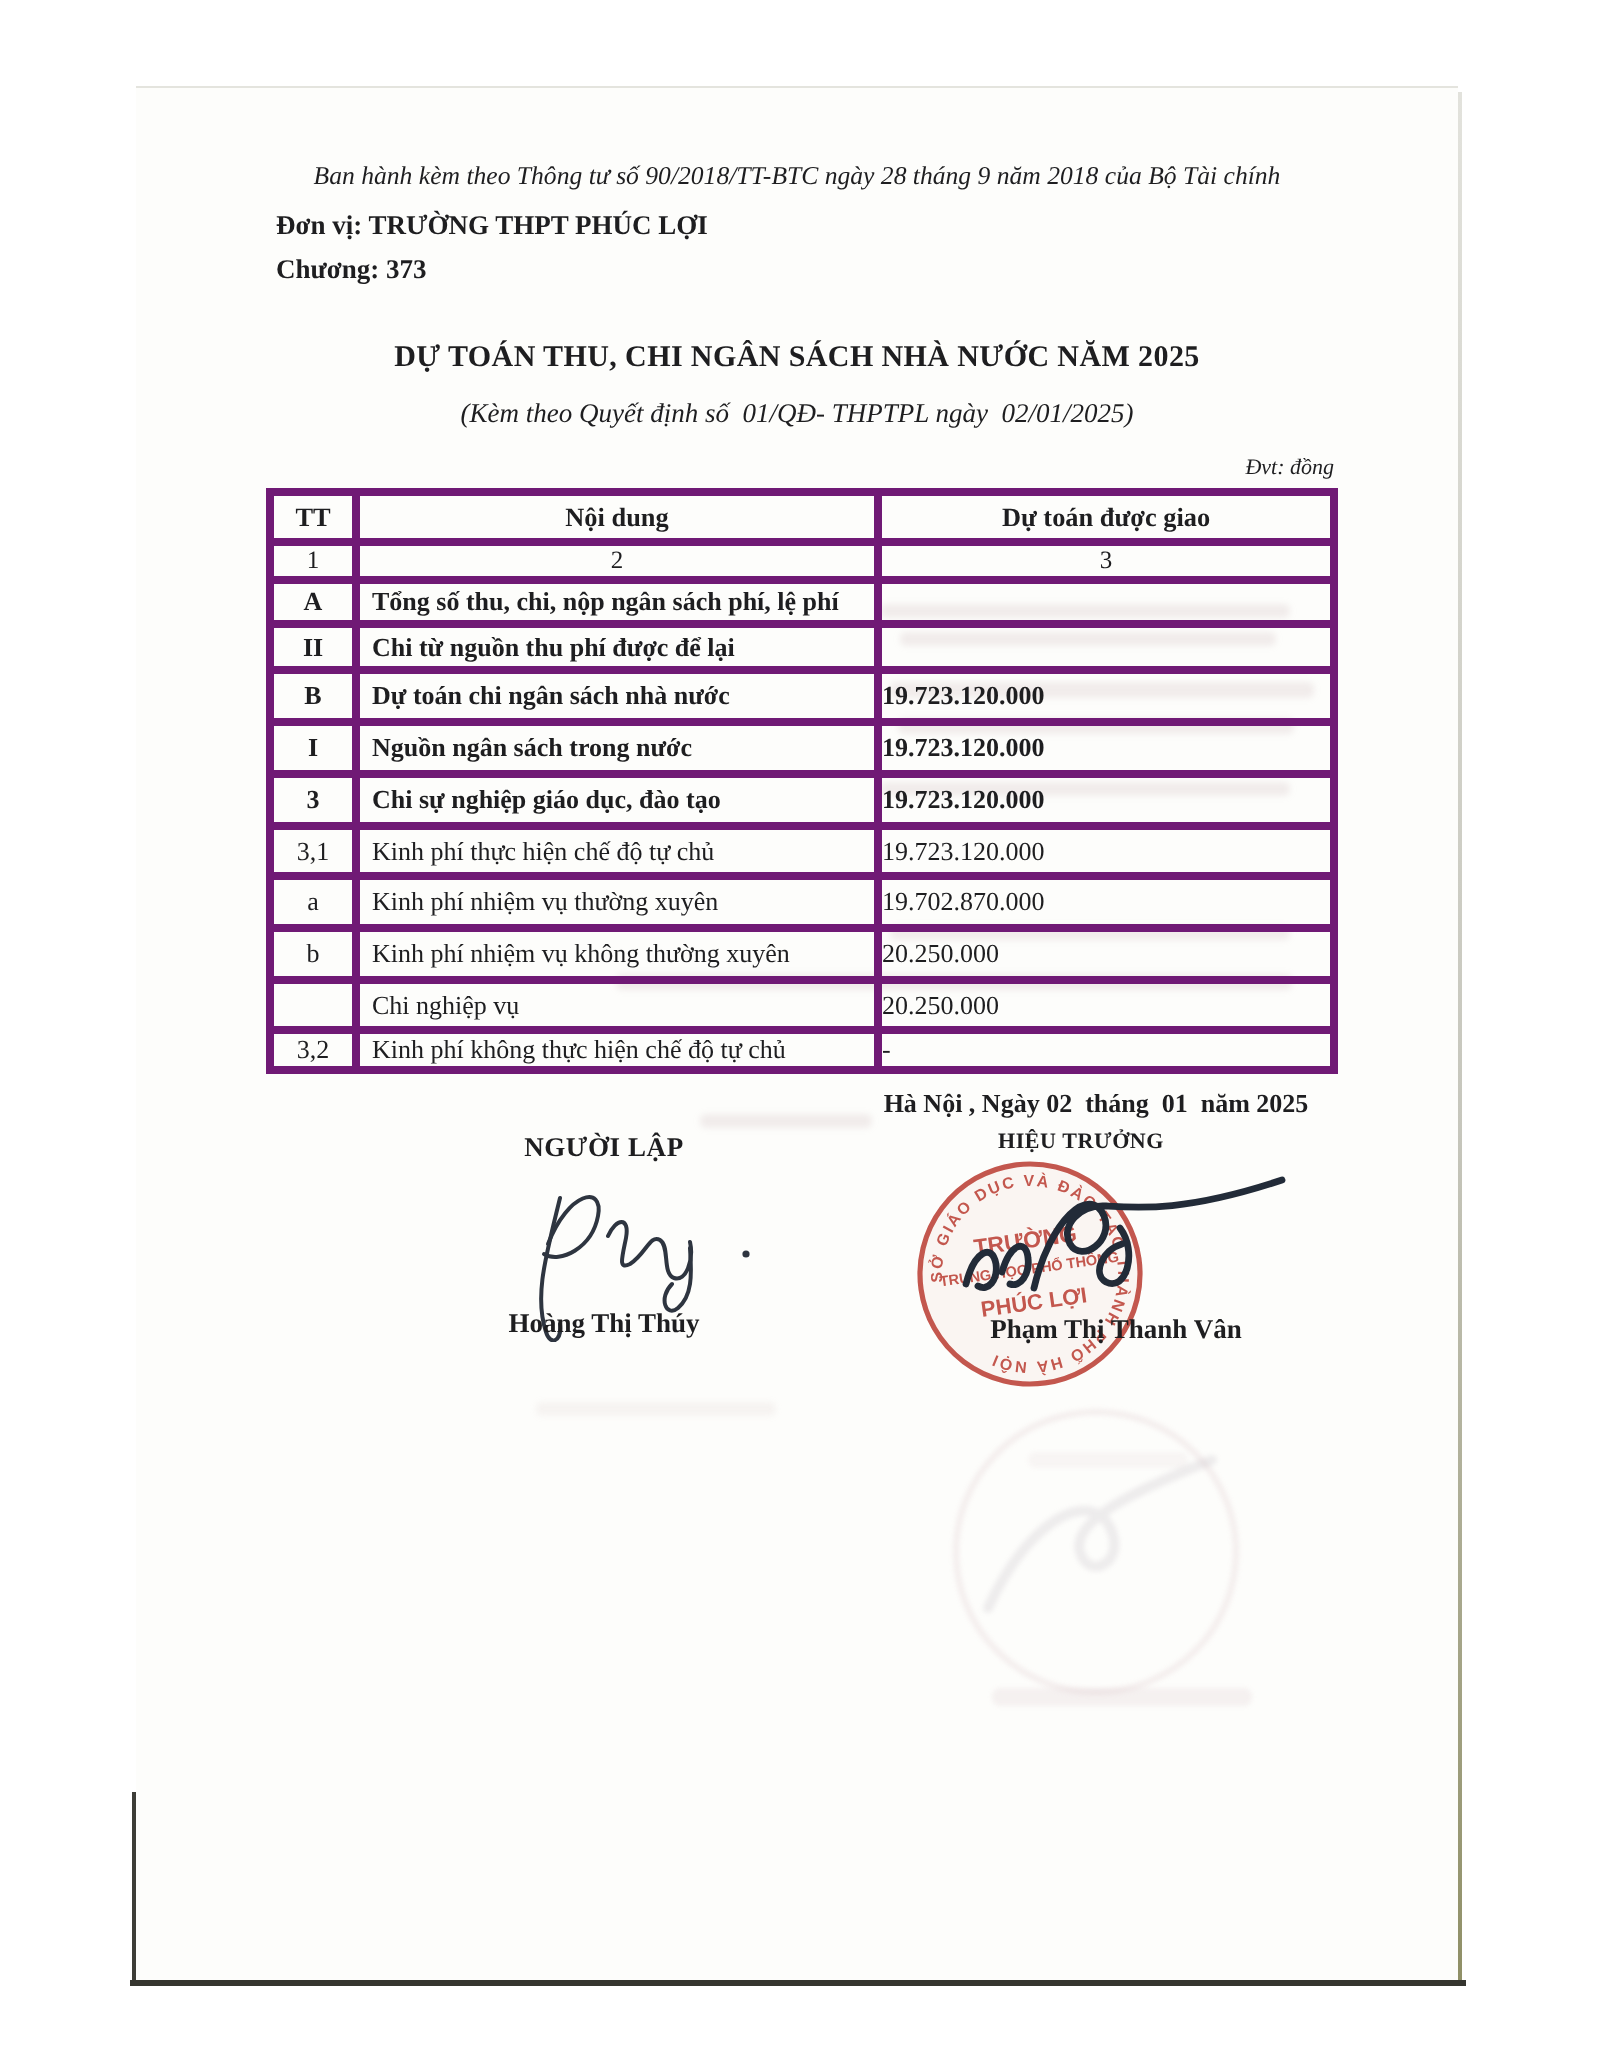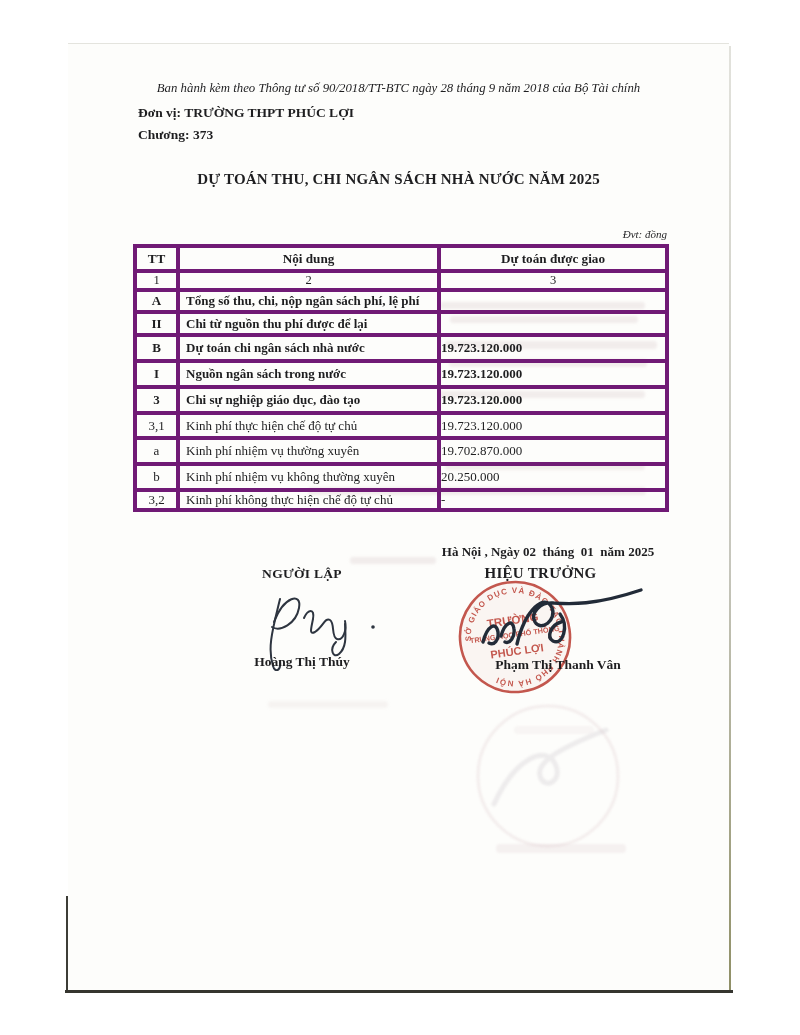--- a/index.html
+++ b/index.html
@@ -44,21 +44,21 @@
   .budget td.c-tt{text-align:center;}
   .budget td.c-content{padding-left:6px;}
   .budget td.c-value{text-align:left;padding-right:10px;}
   .budget tr.bold td{font-weight:700;}
 
   .date-line{position:absolute;top:500px;left:360px;width:240px;text-align:center;
     font-weight:700;font-size:13px;white-space:pre;}
   .sig-title-left{position:absolute;top:522px;left:164px;width:140px;text-align:center;
     font-weight:700;font-size:13.5px;letter-spacing:.3px;font-family:Liberation Serif, serif;}
   .sig-title-right{position:absolute;top:521px;left:400px;width:145px;text-align:center;
-    font-weight:700;font-size:15px;letter-spacing:.3px;}
+    font-weight:700;font-size:11px;letter-spacing:.3px;}
   .sig-name-left{position:absolute;top:610px;left:156px;width:156px;text-align:center;
     font-weight:700;font-size:13.5px;}
   .sig-name-right{position:absolute;top:613px;left:402px;width:176px;text-align:center;
     font-weight:700;font-size:13.5px;}
 
   .sig-left-svg{position:absolute;left:178px;top:542px;width:150px;height:85px;}
   .stamp-svg{position:absolute;left:381px;top:527px;width:132px;height:132px;
     transform:rotate(-8deg);opacity:.92;}
   .sig-right-svg{position:absolute;left:395px;top:536px;width:188px;height:82px;}
 
@@ -103,20 +103,21 @@
     <circle cx="92" cy="90" r="70" fill="none" stroke="rgba(196,160,164,0.30)" stroke-width="3"></circle>
     <path d="M 38,118 C 60,70 92,58 100,80 C 106,96 88,104 84,90 C 80,76 104,62 150,44" fill="none" stroke="rgba(160,150,162,0.30)" stroke-width="5" stroke-linecap="round"></path>
     <rect x="40" y="158" width="130" height="9" rx="4" fill="rgba(186,152,158,0.22)"></rect>
     <rect x="58" y="40" width="80" height="8" rx="4" fill="rgba(186,152,158,0.14)"></rect>
   </svg>
 
   <div class="issuance">Ban hành kèm theo Thông tư số 90/2018/TT-BTC ngày 28 tháng 9 năm 2018 của Bộ Tài chính</div>
   <div class="unit-line">Đơn vị: TRƯỜNG THPT PHÚC LỢI</div>
   <div class="chapter-line">Chương: 373</div>
   <div class="doc-title">DỰ TOÁN THU, CHI NGÂN SÁCH NHÀ NƯỚC NĂM 2025</div>
+  <div class="doc-subtitle">(Kèm theo Quyết định số  01/QĐ- THPTPL ngày  02/01/2025)</div>
   <div class="dvt">Đvt: đồng</div>
 
   <table class="budget">
     <colgroup>
         <col style="width:43px">
         <col style="width:261px">
         <col style="width:228px">
       </colgroup>
     <thead>
       <tr class="hdr">
@@ -164,20 +165,25 @@
         <tr style="height: 26px;">
       <td class="c-tt">a</td>
       <td class="c-content">Kinh phí nhiệm vụ thường xuyên</td>
       <td class="c-value">19.702.870.000</td>
     </tr>
         <tr style="height: 26px;">
       <td class="c-tt">b</td>
       <td class="c-content">Kinh phí nhiệm vụ không thường xuyên</td>
       <td class="c-value">20.250.000</td>
     </tr>
+        <tr style="height: 25px;">
+      <td class="c-tt"></td>
+      <td class="c-content">Chi nghiệp vụ</td>
+      <td class="c-value">20.250.000</td>
+    </tr>
         <tr style="height: 18px;">
       <td class="c-tt">3,2</td>
       <td class="c-content">Kinh phí không thực hiện chế độ tự chủ</td>
       <td class="c-value">-</td>
     </tr>
       </tbody>
   </table>
 
   <div class="date-line">Hà Nội , Ngày 02  tháng  01  năm 2025</div>
   <div class="sig-title-left">NGƯỜI LẬP</div>

